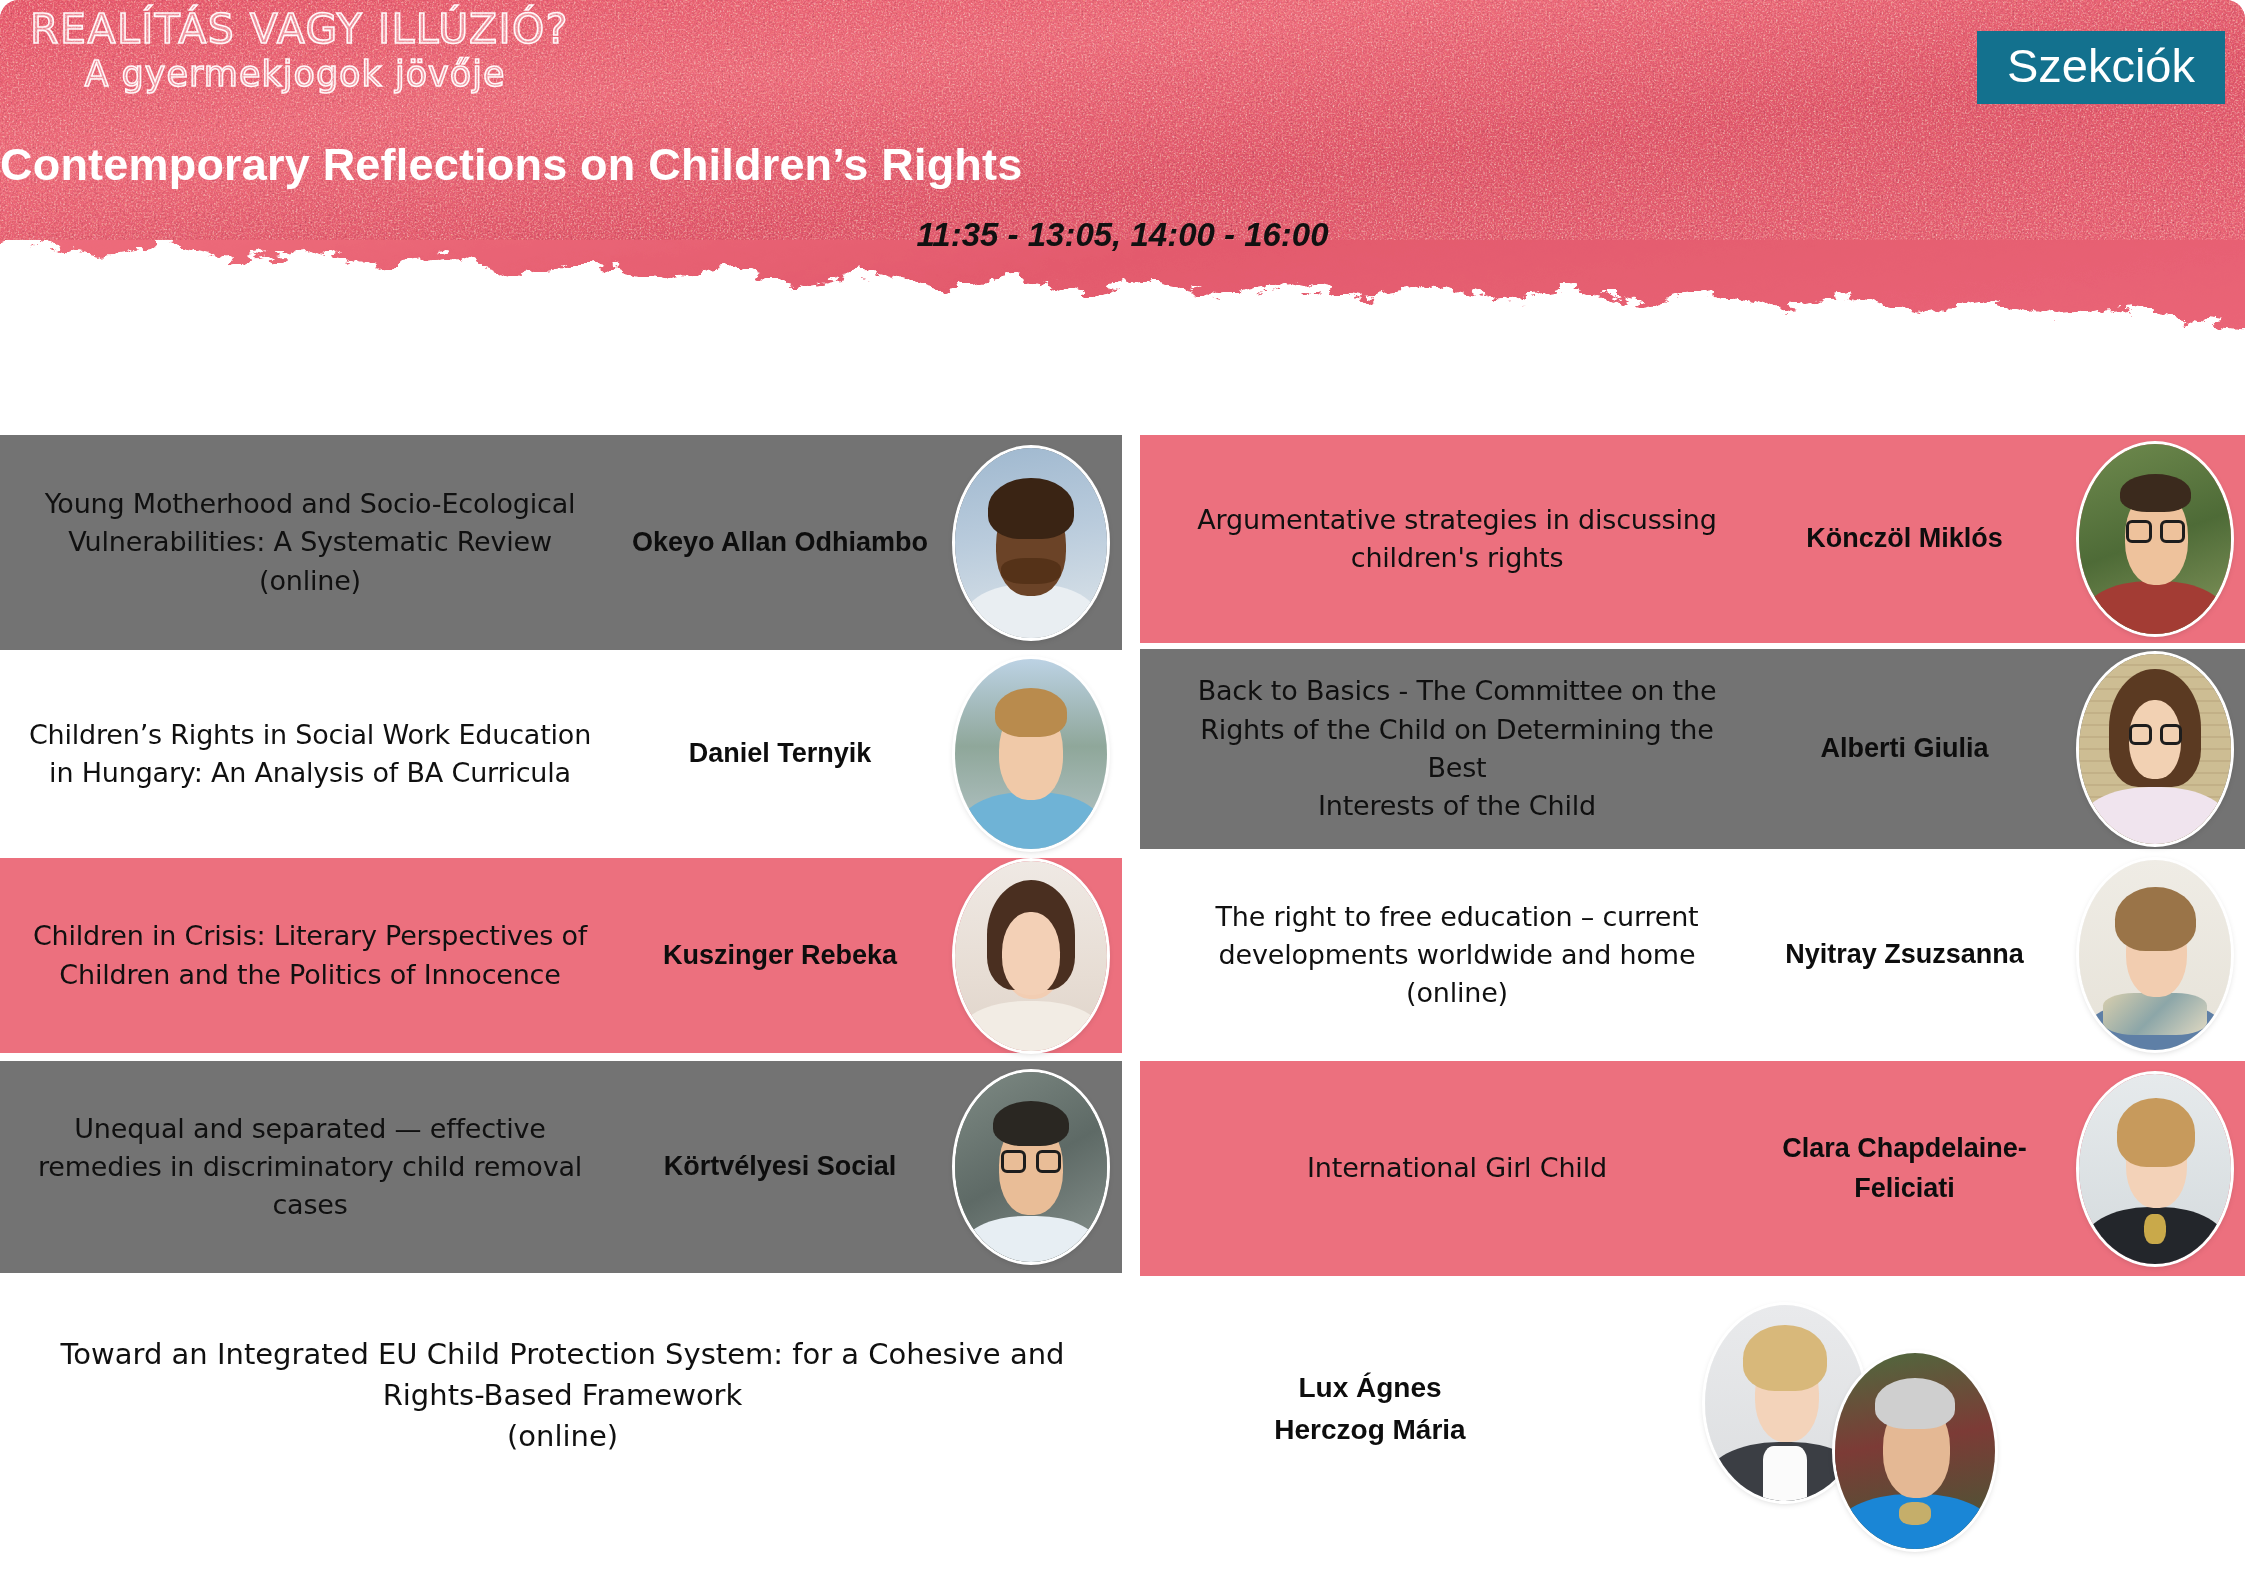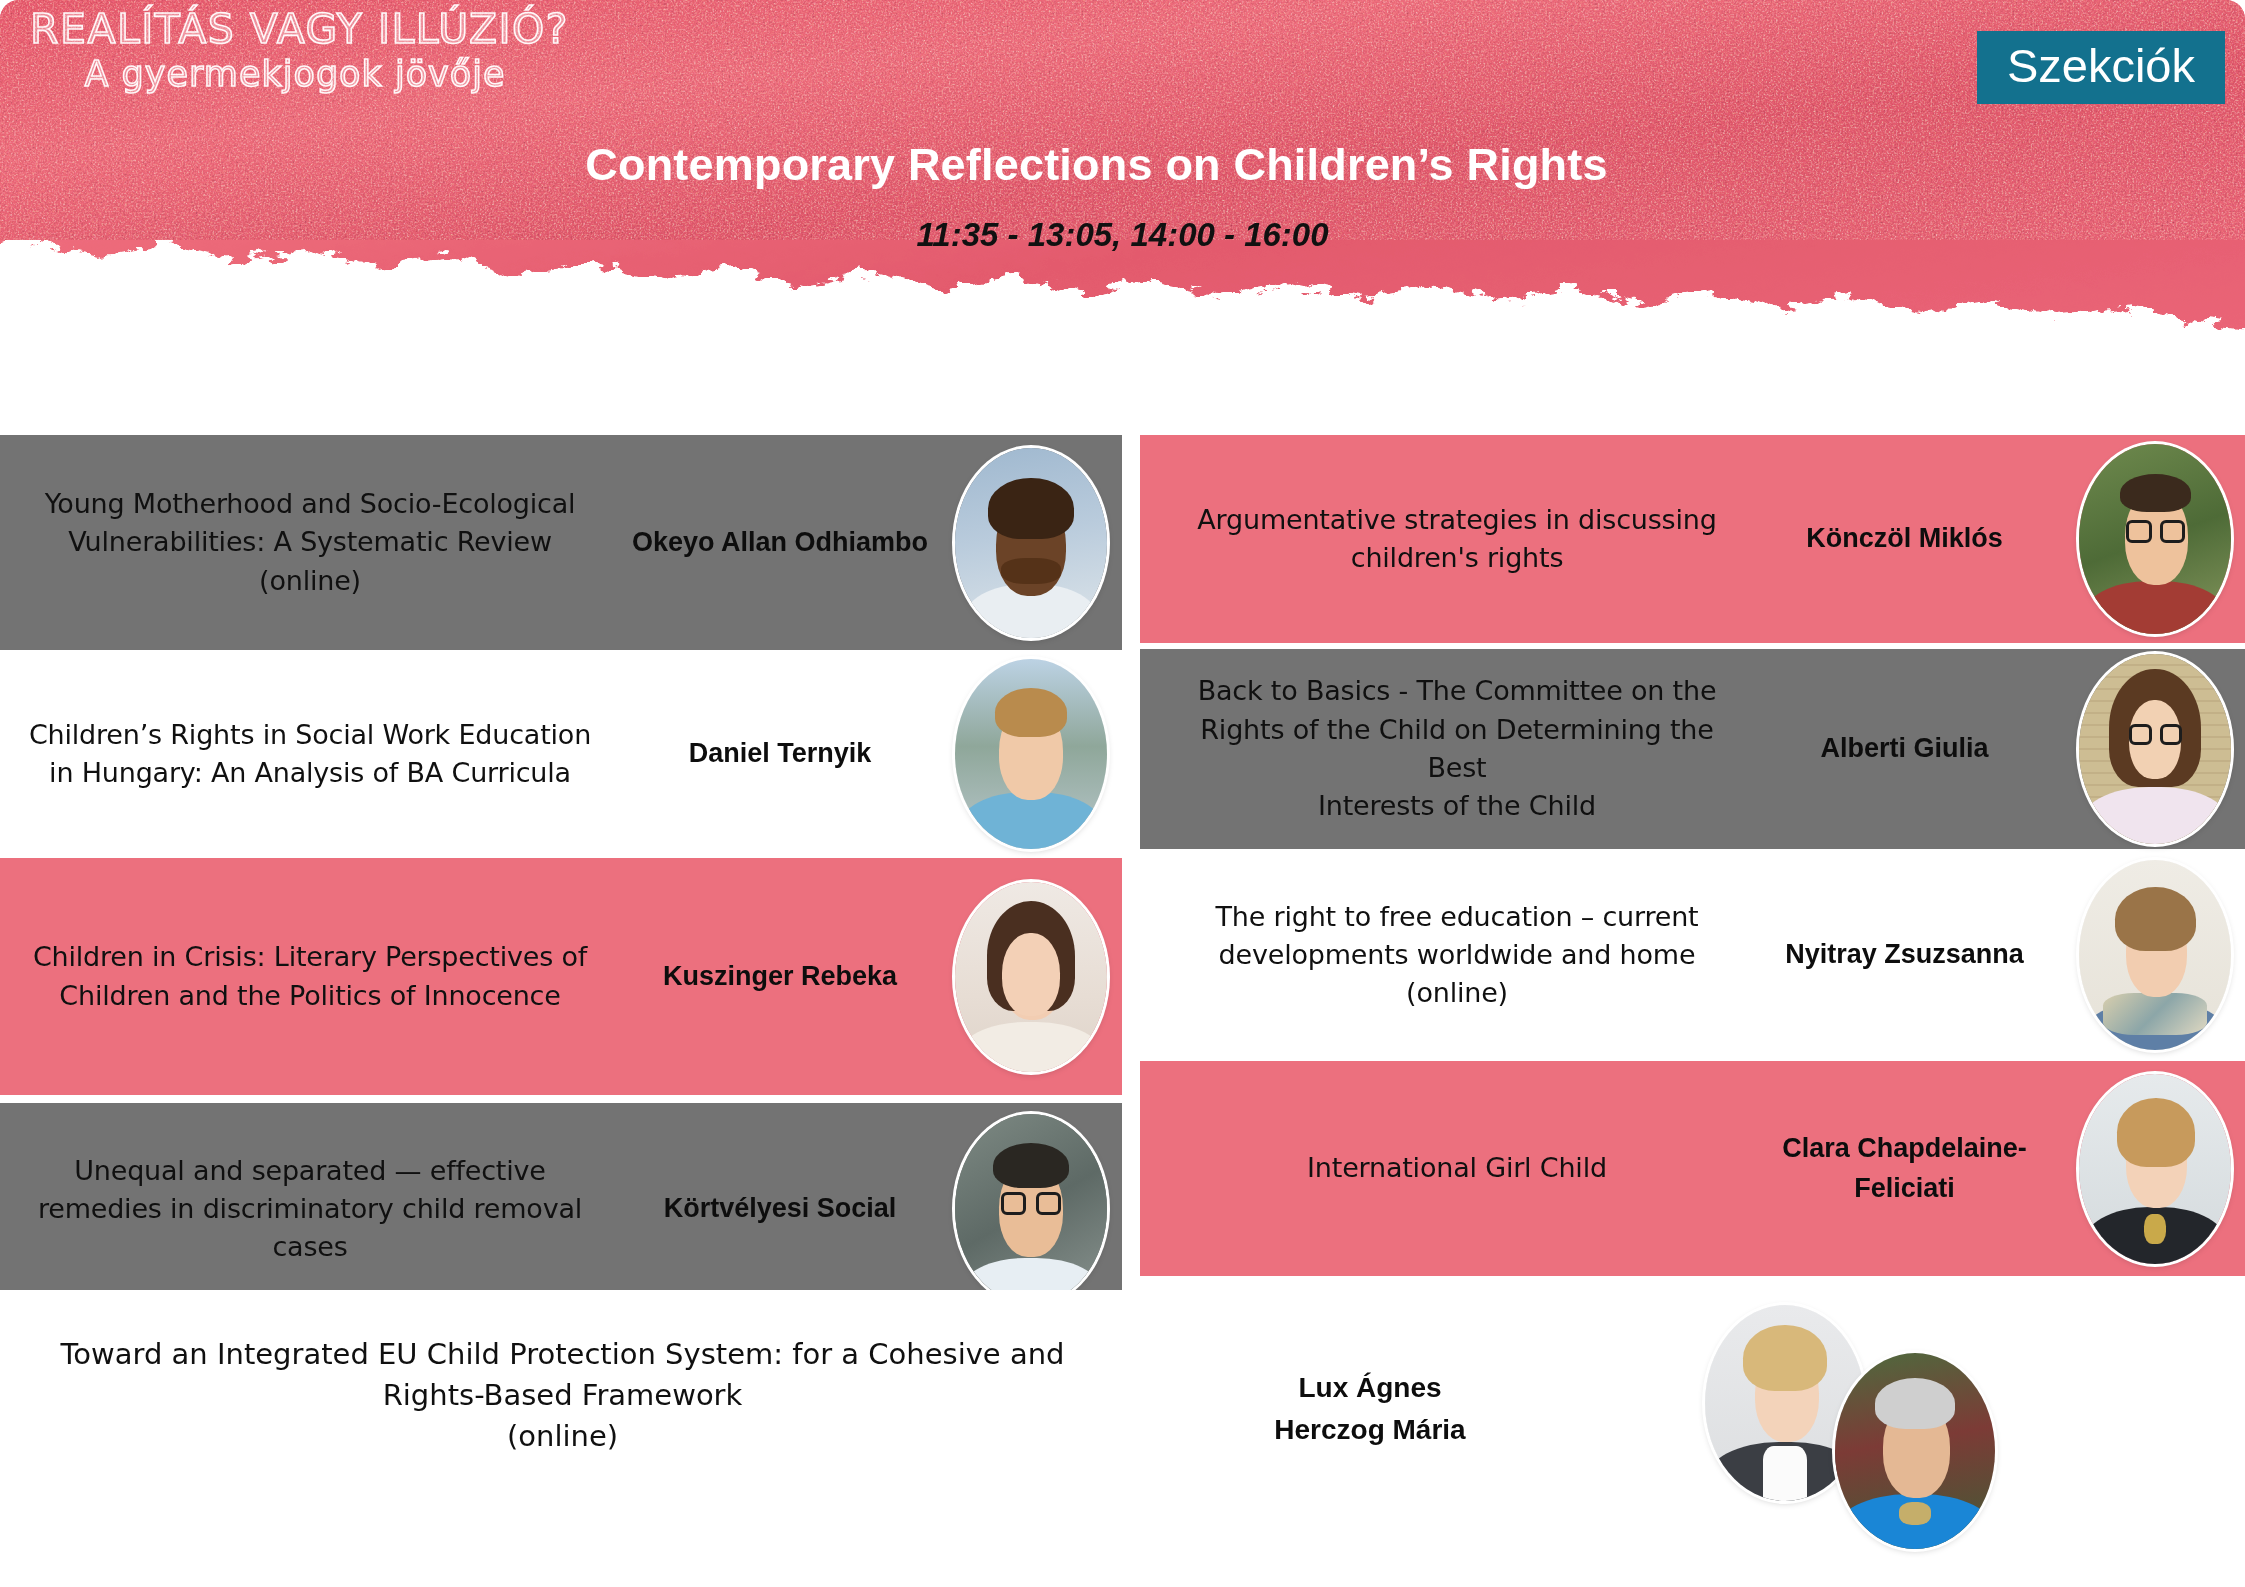--- a/index.html
+++ b/index.html
@@ -69,28 +69,27 @@
     font-weight: 400;
     padding: 10px 30px 14px 30px;
     z-index: 6;
     line-height: 1.05;
   }
 
   .banner-title {
     position: absolute;
     left: 0; top: 139px;
     width: 2165px;
-    text-align: center;
+    text-align: left;
     color: #ffffff;
     font-family: "Liberation Sans", sans-serif;
     font-size: 45px;
     font-weight: bold;
     letter-spacing: 0.2px;
     z-index: 6;
-    padding-left: 28px;
   }
   .banner-time {
     position: absolute;
     left: 0; top: 216px;
     width: 2245px;
     text-align: center;
     color: #111111;
     font-family: "Liberation Sans", sans-serif;
     font-size: 33px;
     font-weight: bold;
@@ -303,21 +302,21 @@
               <div class="body" style="left:2%;top:70%;width:96%;height:42%;background:#6fb3d6;"></div>
               <div class="head" style="left:29%;top:24%;width:42%;height:50%;background:#f0c9a8;"></div>
               <div class="hair" style="left:26%;top:15%;width:48%;height:26%;background:#b98b4d;"></div>
             </div>
           </div>
         </div>
       </div>
 
       <div class="card-gap" style="height:8px;"></div>
 
-      <div class="card pink" style="height:237px;">
+      <div class="card pink" style="height:195px;">
         <div class="card-title" style="white-space:pre-line;">Children in Crisis: Literary Perspectives of
 Children and the Politics of Innocence</div>
         <div class="card-speaker">Kuszinger Rebeka</div>
         <div class="avatar-slot">
           <div class="avatar">
             <div class="face">
               <div class="bg" style="background:linear-gradient(180deg,#efe9e4 0%,#e7ddd4 60%,#ded3c9 100%);"></div>
               <div class="body" style="left:2%;top:74%;width:96%;height:40%;background:#f2ece4;"></div>
               <div class="head" style="left:30%;top:23%;width:42%;height:50%;background:#f2cdb2;"></div>
               <div class="hair" style="left:21%;top:10%;width:58%;height:58%;background:#4a2f20;border-radius:50% 50% 30% 30%;"></div>

